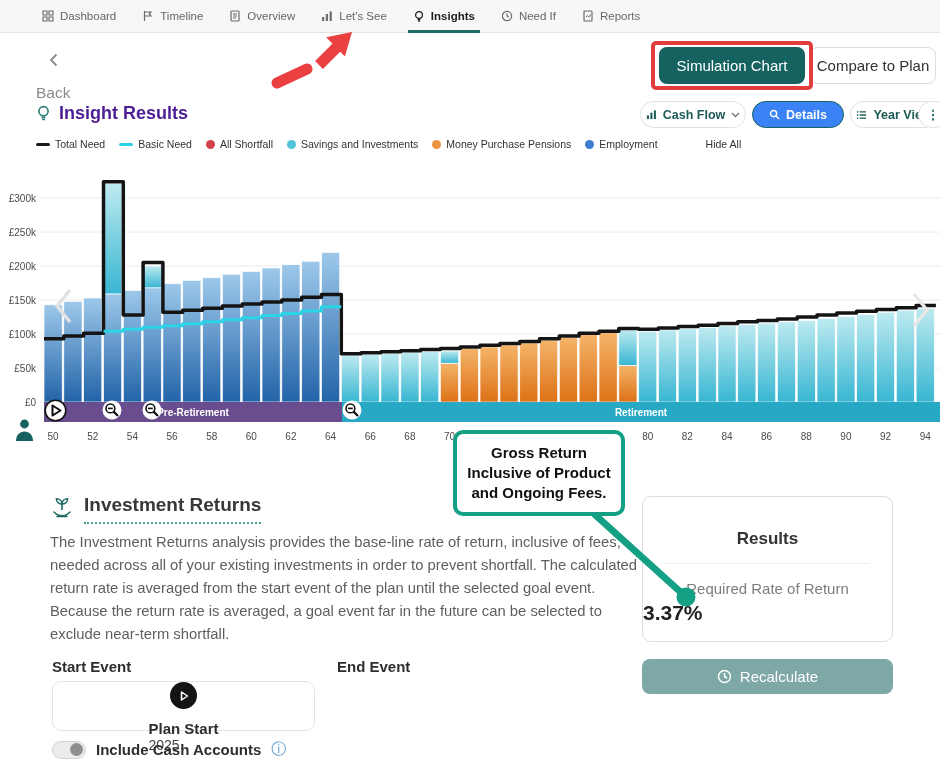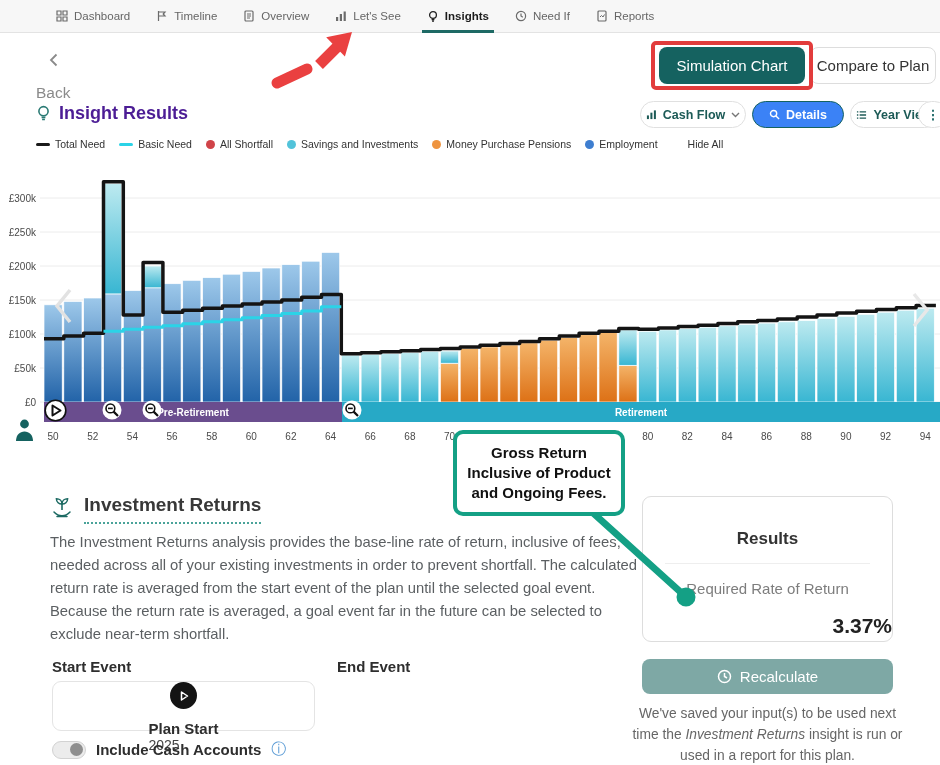--- a/index.html
+++ b/index.html
@@ -1,21 +1,21 @@
 <!DOCTYPE html>
 <html><head>
 <meta charset="utf-8">
 <style>
   * { margin:0; padding:0; box-sizing:border-box; }
   body { font-family:"Liberation Sans", sans-serif; background:#fff; }
   #app { position:relative; width:940px; height:765px; background:#fff; overflow:hidden; }
 
   
   .navbar { position:absolute; left:0; top:0; width:940px; height:33px;
-    background:#f7f7f7; border-bottom:1px solid #e3e3e3; display:flex; align-items:center; padding-left:43px; }
+    background:#f7f7f7; border-bottom:1px solid #e3e3e3; display:flex; align-items:center; padding-left:29px; }
   .nav-item { position:relative; height:33px; display:flex; align-items:center; gap:6px;
     padding:0 13px; font-size:11.5px; color:#666; cursor:pointer; }
   .nav-item svg { display:block; }
   .nav-item.active { color:#1c1c1c; font-weight:bold; }
   .nav-item.active .nav-underline { position:absolute; left:8px; right:8px; bottom:0; height:3px; background:#1e6a65; }
 
   
   .back-link { position:absolute; left:36px; top:53px; font-size:15.5px; color:#8a8a8a; display:flex; gap:17px; align-items:center; cursor:pointer;flex-direction:column; }
   .btn { position:absolute; display:flex; align-items:center; justify-content:center; border-radius:8px; font-size:15px; cursor:pointer; }
   .btn-sim { left:659px; top:47px; width:146px; height:37px; background:#156260; color:#fff; }
@@ -30,21 +30,21 @@
   .pill-cashflow { left:640px; width:106px; }
   .pill-details  { left:752px; width:92px; background:#3b82f6; color:#fff; border-color:#156260; }
   .pill-yearview { left:850px; width:88px; }
   .pill-kebab    { left:918px; width:30px; color:#156260; font-weight:bold; }
 
   
   .legend { position:absolute; left:36px; top:138px; display:flex; align-items:center; gap:14px; font-size:10.5px; color:#333; }
   .lg-item { display:flex; align-items:center; gap:5px; cursor:pointer; }
   .lg-marker.line { width:14px; height:3px; border-radius:2px; }
   .lg-marker.dot { width:9px; height:9px; border-radius:50%; }
-  .lg-hideall { margin-left:16px; cursor:pointer; }
+  .lg-hideall { margin-left:34px; cursor:pointer; }
 
   
   #chart-svg { position:absolute; left:0; top:160px; }
   .band { position:absolute; top:402px; height:20px; display:flex; align-items:center; justify-content:center;
     color:#fff; font-size:10px; font-weight:bold; }
   .band-pre { left:44px; width:298px; background:#6a4d8e; }
   .band-ret { left:342px; width:598px; background:#27a9c6; }
   .chart-ico { position:absolute; z-index:5; cursor:pointer; }
 
   
@@ -52,21 +52,21 @@
   .callout { position:absolute; left:453px; top:430px; width:172px; height:86px; background:#fff;
     border:4px solid #14a085; border-radius:10px; display:flex; flex-direction:column; align-items:center; justify-content:center;
     font-size:15px; font-weight:bold; color:#111; line-height:1.32; z-index:22; text-align:center; }
 
   
   .results-card { position:absolute; left:642px; top:496px; width:251px; height:146px; background:#fff;
     border:1px solid #ddd; border-radius:9px; z-index:20; }
   .results-title { margin-top:32px; text-align:center; font-size:17px; font-weight:bold; color:#333; }
   .results-divider { margin:14px auto 0; width:205px; height:1px; background:#eee; }
   .results-label { margin-top:16px; text-align:center; font-size:15px; color:#7d7d7d; }
-  .results-value { margin-top:17px; text-align:right; font-size:21px; font-weight:bold; color:#222; }
+  .results-value { margin-top:4px; text-align:left; font-size:21px; font-weight:bold; color:#222; }
 
   
   .section-head { position:absolute; left:50px; top:494px; display:flex; align-items:flex-start; gap:10px; }
   .section-title { font-size:19px; font-weight:bold; color:#383838; padding-bottom:6px; border-bottom:2px dotted #4aa399; }
   .section-desc { position:absolute; left:50px; top:531px; width:590px; font-size:14.8px; line-height:23px; color:#5b5f62; }
 
   
   .evt-label { position:absolute; font-size:15px; font-weight:bold; color:#2e2e2e; }
   .evt-card { position:absolute; top:681px; height:50px; border:1px solid #e4e4e4; border-radius:9px;
     display:flex; align-items:center; padding:0 12px; gap:11px; background:#fff; }
@@ -421,23 +421,20 @@
     <span class="info-ico">ⓘ</span>
   </div>
 
   <div class="btn-recalc">
     <svg width="15" height="15" viewBox="0 0 15 15">
         <circle cx="7.5" cy="7.5" r="6" fill="none" stroke="#fff" stroke-width="1.5"></circle>
         <path d="M7.5 4v3.5L10 9" fill="none" stroke="#fff" stroke-width="1.5"></path>
       </svg>
     <span>Recalculate</span>
   </div>
-  <div class="saved-note">
-    <span>We've saved your input(s) to be used next time the </span><i>Investment Returns</i><span> insight is run or used in a report for this plan.</span>
-  </div>
 
   <svg class="red-arrow" width="120" height="80" viewBox="0 0 120 80">
     <line x1="32" y1="59" x2="62" y2="45" stroke="#ea4040" stroke-width="11" stroke-linecap="round"></line>
     <line x1="74" y1="41" x2="92" y2="23" stroke="#ea4040" stroke-width="11"></line>
     <polygon points="107,8 99.9,32.6 81.2,13.2" fill="#ea4040"></polygon>
   </svg>
 
 </div>
 
 </body></html>

